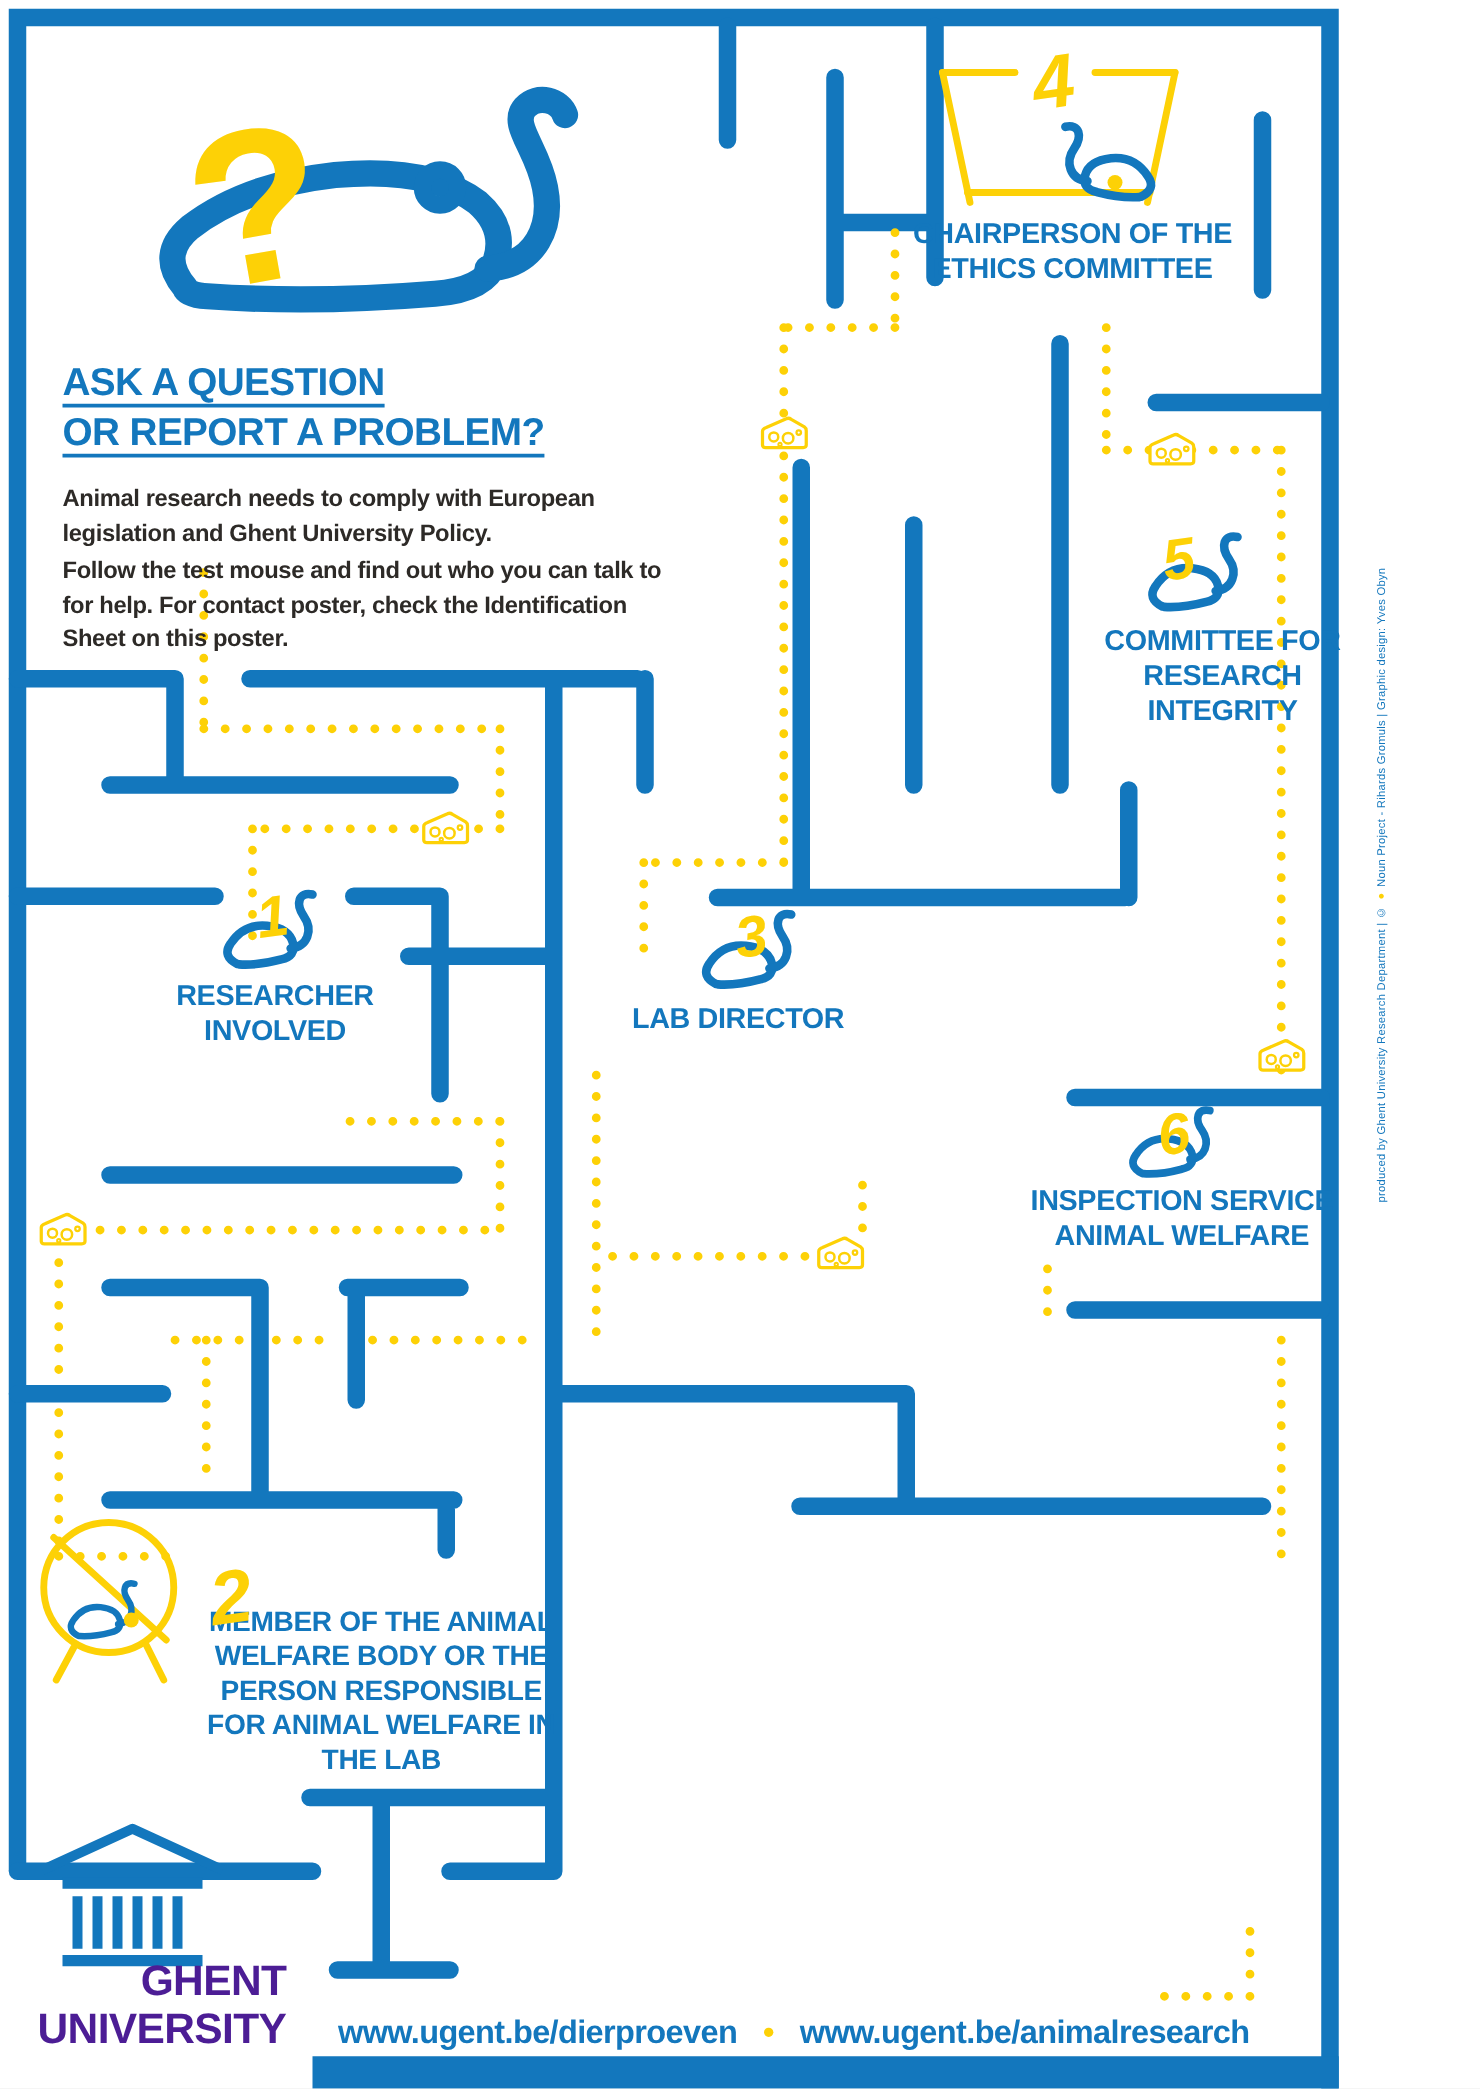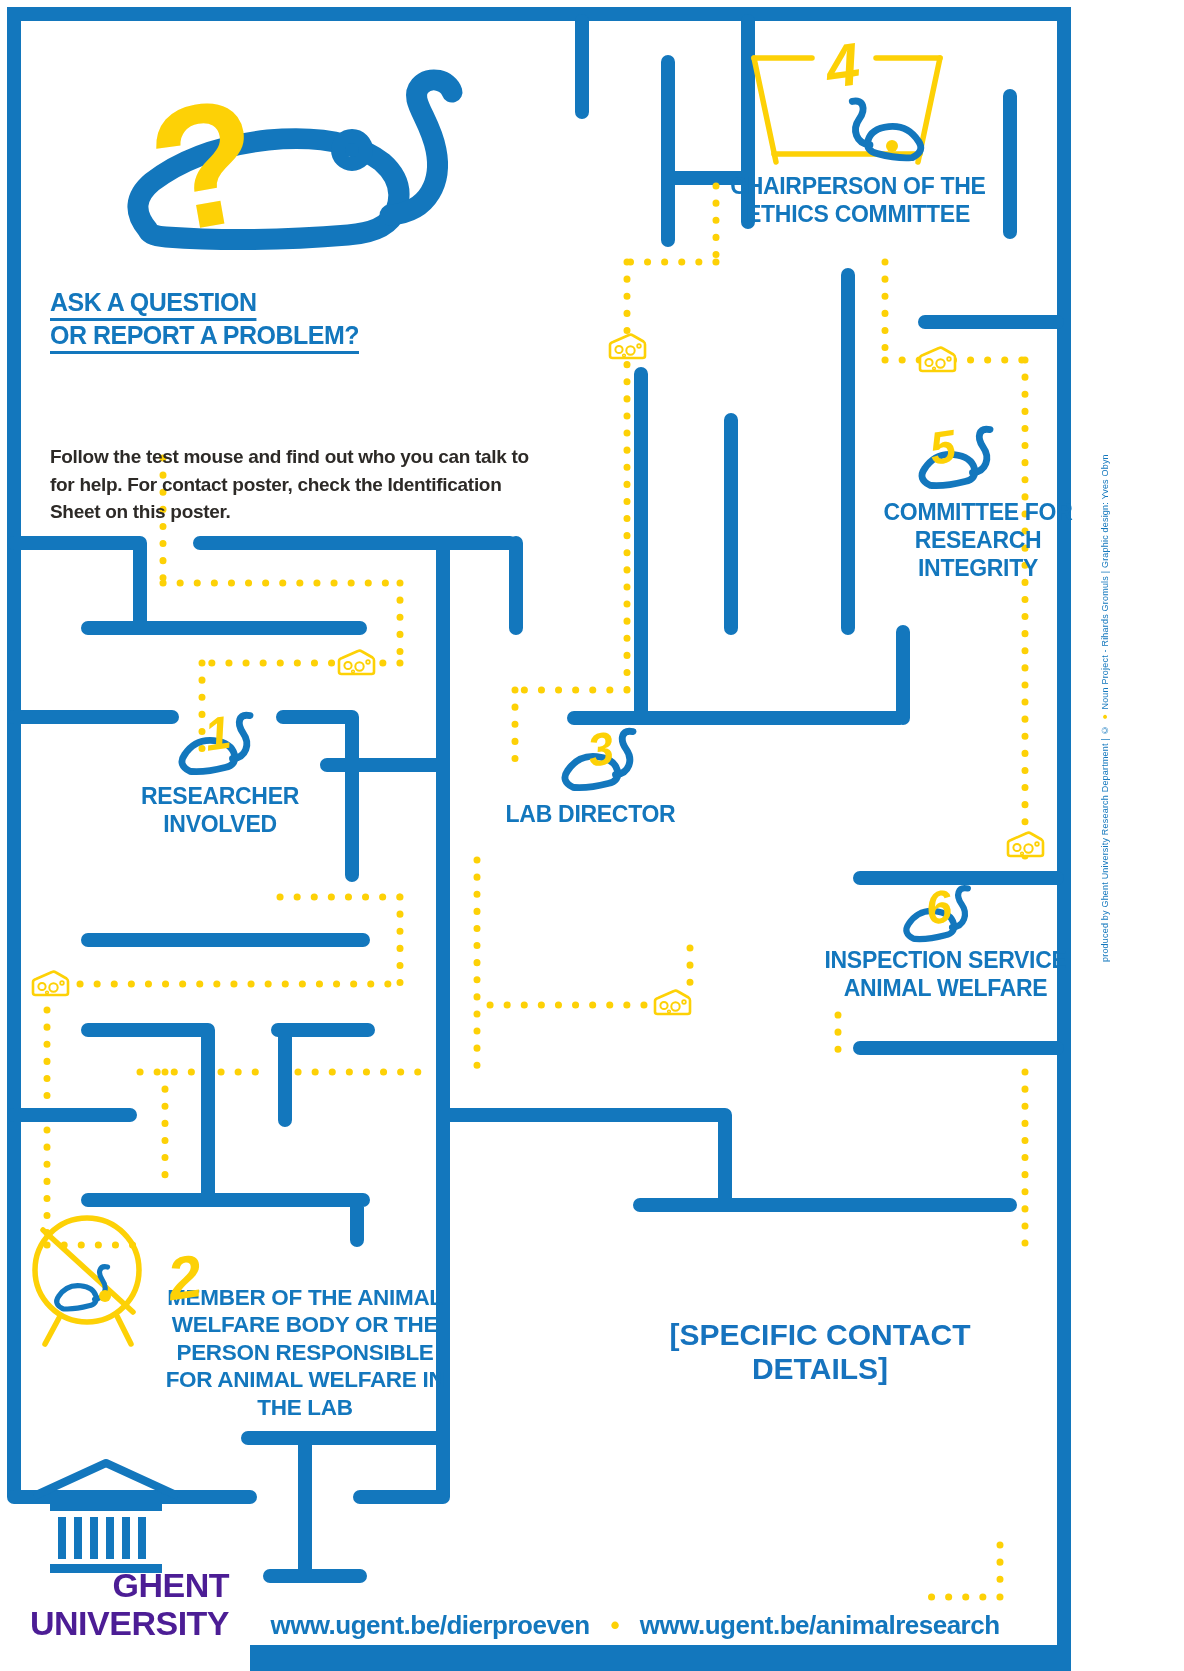--- a/index.html
+++ b/index.html
@@ -3,21 +3,21 @@
 <meta charset="utf-8">
 <style>
   html,body{margin:0;padding:0;background:#e8e8e8;}
   #poster{
     position:relative;width:1184px;height:1671px;background:#ffffff;
     font-family:"Liberation Sans", sans-serif;overflow:hidden;margin:0 auto;
   }
   #maze-svg{position:absolute;left:0;top:0;z-index:1;}
   .txt{position:absolute;z-index:3;}
   .title{
-    color:#1377bd;font-weight:bold;font-size:25px;line-height:1.3;
+    color:#1377bd;font-weight:bold;font-size:31px;line-height:1.3;
     letter-spacing:-0.5px;
   }
   .title span{display:inline-block;text-decoration:underline;
     text-decoration-thickness:3px;text-underline-offset:7px;}
   .para{color:#2d2a27;font-weight:bold;font-size:19px;line-height:1.45;letter-spacing:-0.3px;}
   .stlabel{color:#1377bd;font-weight:bold;font-size:23px;line-height:1.22;
     text-align:center;letter-spacing:-0.3px;}
   .num{position:absolute;z-index:4;color:#fdd106;font-weight:bold;font-style:italic;
     font-size:46px;transform:rotate(-8deg);line-height:1;}
   .bignum{font-size:60px;}
@@ -137,41 +137,41 @@
       <rect x="22" y="112" width="112" height="9"></rect>
     </g>
   </svg>
 
   <div class="qmark" style="left:152px;top:78px;">?</div>
 
   <div class="txt title" style="left:50px;top:286px;width:520px;">
     <span>ASK A QUESTION</span><br>
     <span>OR REPORT A PROBLEM?</span>
   </div>
+  <div class="txt para" style="left:50px;top:386px;width:485px;">Animal research needs to comply with European legislation and Ghent University Policy.</div>
   <div class="txt para" style="left:50px;top:443px;width:505px;">Follow the test mouse and find out who you can talk to for help. For contact poster, check the Identification Sheet on this poster.</div>
 
   <span class="num" style="left:205px;top:710px;">1</span>
   <div class="txt stlabel" style="left:120px;top:782px;width:200px;">RESEARCHER INVOLVED</div>
 
   <span class="num" style="left:588px;top:726px;">3</span>
   <div class="txt stlabel" style="left:478px;top:800px;width:225px;">LAB DIRECTOR</div>
 
   <span class="num bignum" style="left:826px;top:36px;">4</span>
   <div class="txt stlabel" style="left:718px;top:172px;width:280px;">CHAIRPERSON OF THE ETHICS COMMITTEE</div>
 
   <span class="num" style="left:930px;top:424px;">5</span>
   <div class="txt stlabel" style="left:858px;top:498px;width:240px;">COMMITTEE FOR RESEARCH INTEGRITY</div>
 
   <span class="num" style="left:926px;top:884px;">6</span>
   <div class="txt stlabel" style="left:808px;top:946px;width:275px;">INSPECTION SERVICE ANIMAL WELFARE</div>
 
   <span class="num bignum" style="left:168px;top:1248px;">2</span>
   <div class="txt stlabel" style="left:155px;top:1284px;width:300px;font-size:22.5px;">MEMBER OF THE ANIMAL WELFARE BODY OR THE PERSON RESPONSIBLE FOR ANIMAL WELFARE IN THE LAB</div>
 
-  <div class="txt contact" style="left:600px;top:1318px;width:440px;">[SPECIFIC CONTACT DETAILS]</div>
 
   <div class="txt logotxt" style="left:30px;top:1566px;">
     <span>GHENT</span><br>
     <span>UNIVERSITY</span>
   </div>
 
   <div class="txt urlrow" style="left:270px;top:1586px;width:730px;">
     <span>www.ugent.be/dierproeven</span>
     <span class="sep">•</span>
     <span>www.ugent.be/animalresearch</span>

